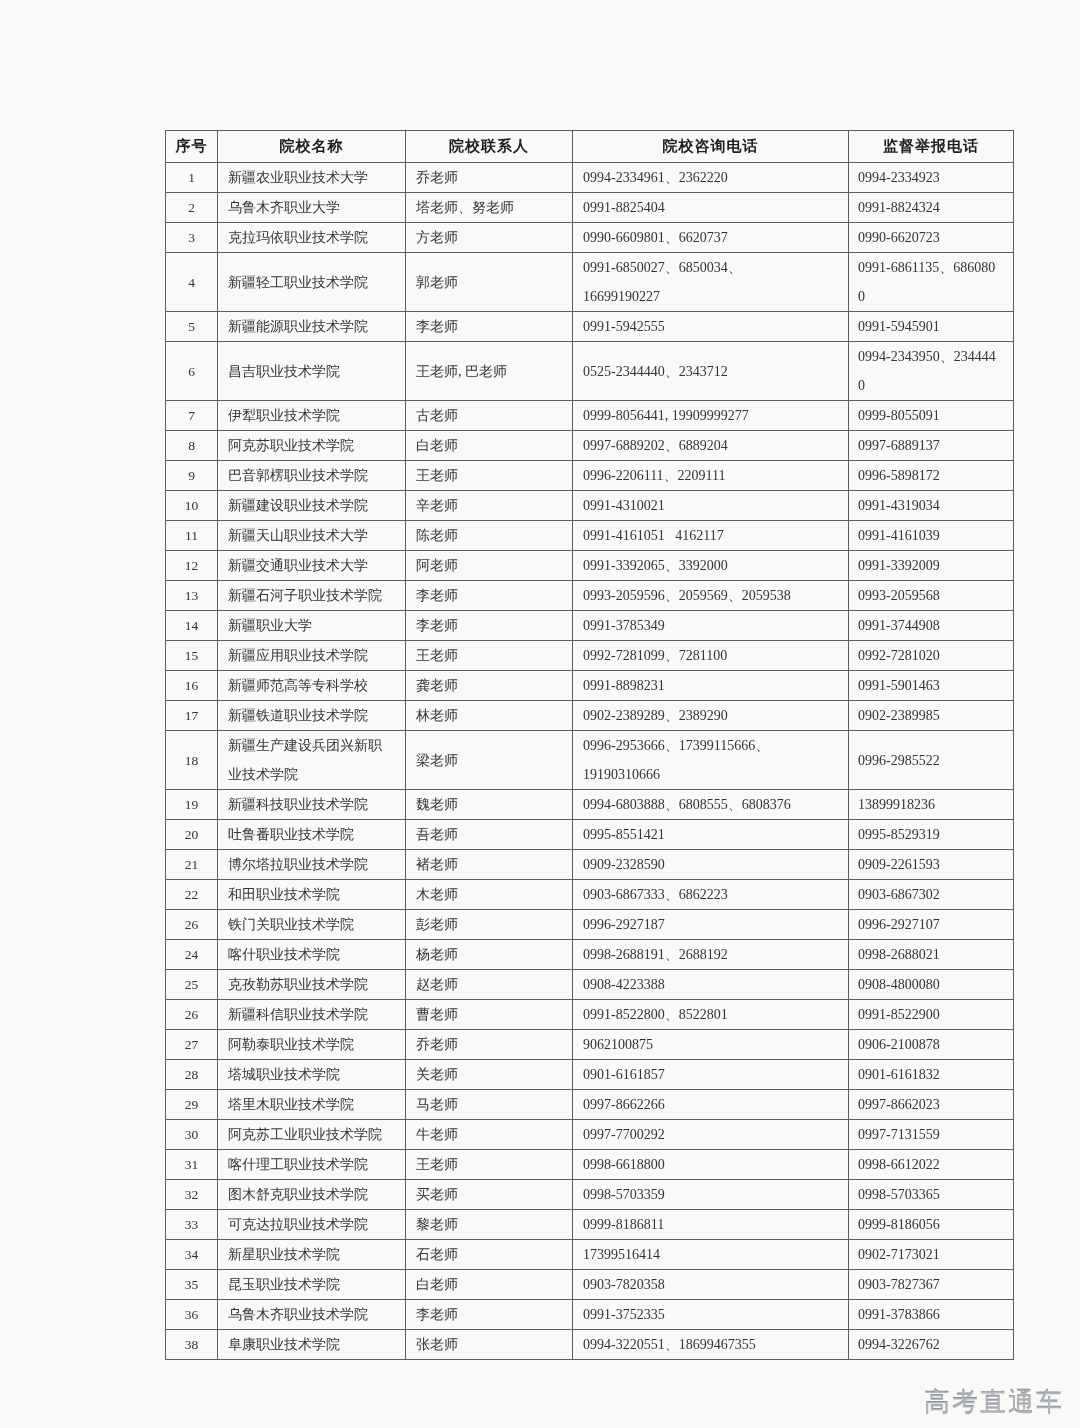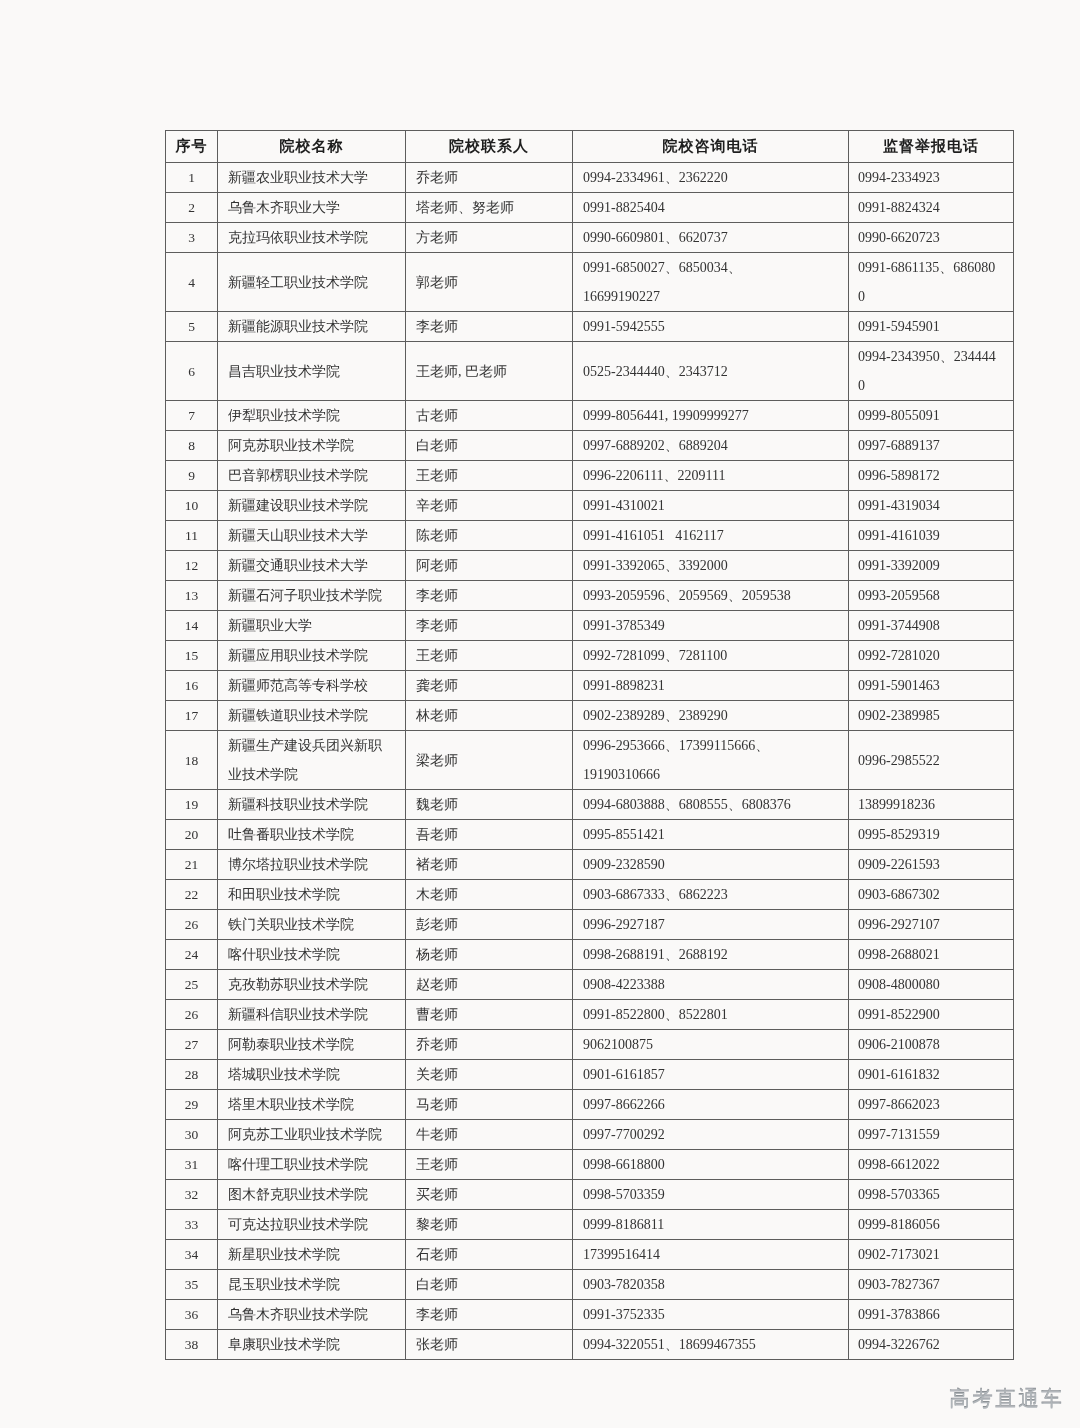--- a/index.html
+++ b/index.html
@@ -54,21 +54,21 @@
     font-size:13.5px;
   }
   td.c-report{
     padding:0 16px 0 9px;
   }
   .watermark{
     position:absolute;
     right:16px;
     top:1385px;
     font-family:"Liberation Sans","DejaVu Sans",sans-serif;
-    font-size:21px;
+    font-size:26px;
     letter-spacing:2px;
     color:var(--watermark);
     text-shadow:0 -1px 0 #8d9296;
   }
 </style>
 </head>
 <body>
 
 <div class="table-wrap">
   <table>

